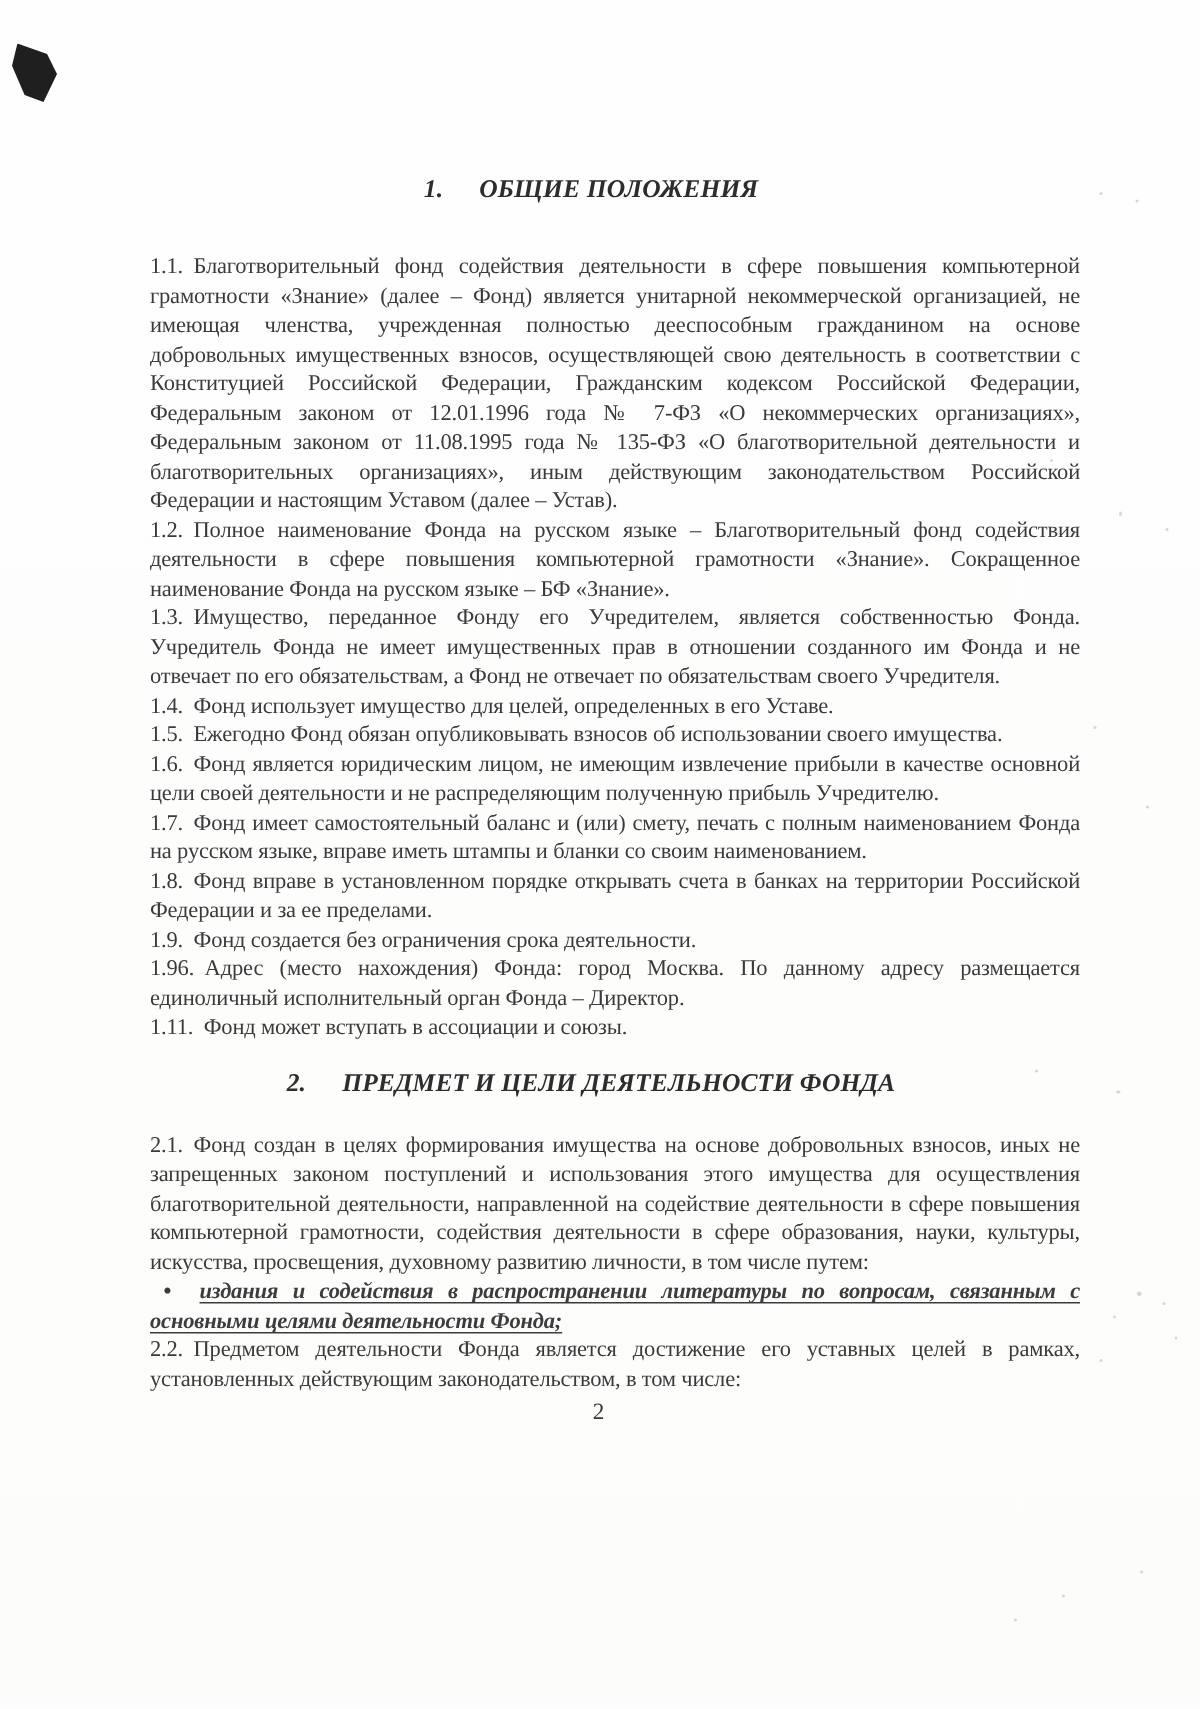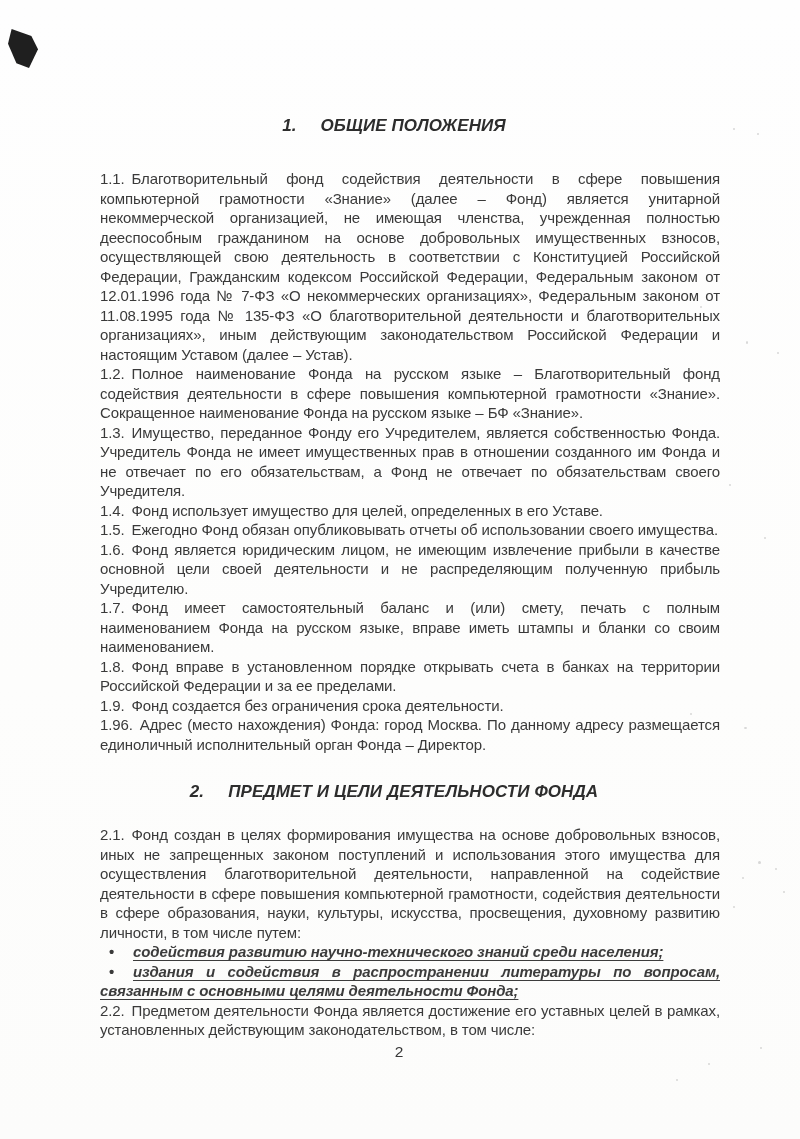--- a/index.html
+++ b/index.html
@@ -8,21 +8,21 @@
     width: 800px;
     height: 1139px;
     background: #ffffff;
     overflow: hidden;
   }
   .page {
     position: relative;
     width: 800px;
     height: 1139px;
     background: linear-gradient(180deg, #fefefe 0%, #fdfdfc 60%, #fcfcfb 100%);
-    font-family: Liberation Sans, sans-serif;
+    font-family: Liberation Serif, serif;
     color: #3a3a3a;
   }
   .corner-mark {
     position: absolute;
     left: 8px;
     top: 29px;
     width: 30px;
     height: 39px;
     background: #1f1f1f;
     clip-path: polygon(12% 0%, 78% 18%, 100% 52%, 70% 100%, 28% 88%, 0% 38%);
@@ -43,21 +43,21 @@
     font-weight: 700;
     font-style: italic;
     color: #2d2d2d;
     text-align: center;
     position: relative;
     left: -16px;
     margin: 0 0 33px 0;
     letter-spacing: 0.1px;
   }
   h1.sec-heading .hnum { margin-right: 24px; }
-  h1.s2 { margin: 28px 0 23px 0; }
+  h1.s2 { margin: 16px 0 23px 0; }
   p.clause {
     margin: 0;
     text-align: justify;
   }
   .cnum { margin-right: 7px; }
   p.goal-item {
     margin: 0;
     text-align: justify;
   }
   .bullet {
@@ -102,32 +102,32 @@
   <div class="corner-mark"></div>
 
   <div class="content">
 
     <h1 class="sec-heading s1"><span class="hnum">1.</span><span class="htitle">ОБЩИЕ ПОЛОЖЕНИЯ</span></h1>
 
     <p class="clause"><span class="cnum">1.1.</span><span class="ctext">Благотворительный фонд содействия деятельности в сфере повышения компьютерной грамотности «Знание»  (далее – Фонд) является унитарной некоммерческой организацией, не имеющая членства, учрежденная полностью дееспособным гражданином на основе добровольных имущественных взносов, осуществляющей свою деятельность в соответствии с Конституцией Российской Федерации, Гражданским кодексом Российской Федерации, Федеральным законом от 12.01.1996 года № 7-ФЗ «О некоммерческих организациях», Федеральным законом от 11.08.1995 года № 135-ФЗ «О благотворительной деятельности и благотворительных организациях», иным действующим законодательством Российской Федерации и настоящим Уставом (далее – Устав).</span></p>
     <p class="clause"><span class="cnum">1.2.</span><span class="ctext">Полное наименование Фонда на русском языке – Благотворительный фонд содействия деятельности в сфере повышения компьютерной грамотности «Знание». Сокращенное наименование Фонда на русском языке – БФ «Знание».</span></p>
     <p class="clause"><span class="cnum">1.3.</span><span class="ctext">Имущество, переданное Фонду его Учредителем, является собственностью Фонда. Учредитель Фонда не имеет имущественных прав в отношении созданного им Фонда и не отвечает по его обязательствам, а Фонд не отвечает по обязательствам своего Учредителя.</span></p>
     <p class="clause"><span class="cnum">1.4.</span><span class="ctext">Фонд использует имущество для целей, определенных в его Уставе.</span></p>
-    <p class="clause"><span class="cnum">1.5.</span><span class="ctext">Ежегодно Фонд обязан опубликовывать отчеты об использовании своего имущества.</span></p>
+    <p class="clause"><span class="cnum">1.5.</span><span class="ctext">Ежегодно Фонд обязан опубликовывать взносов об использовании своего имущества.</span></p>
     <p class="clause"><span class="cnum">1.6.</span><span class="ctext">Фонд является юридическим лицом, не имеющим извлечение прибыли в качестве основной цели своей деятельности и не распределяющим полученную прибыль Учредителю.</span></p>
     <p class="clause"><span class="cnum">1.7.</span><span class="ctext">Фонд имеет самостоятельный баланс и (или) смету, печать с полным наименованием Фонда на русском языке, вправе иметь штампы и бланки со своим наименованием.</span></p>
     <p class="clause"><span class="cnum">1.8.</span><span class="ctext">Фонд вправе в установленном порядке открывать счета в банках на территории Российской Федерации и за ее пределами.</span></p>
     <p class="clause"><span class="cnum">1.9.</span><span class="ctext">Фонд создается без ограничения срока деятельности.</span></p>
     <p class="clause"><span class="cnum">1.96.</span><span class="ctext">Адрес (место нахождения) Фонда: город Москва. По данному адресу размещается единоличный исполнительный орган Фонда – Директор.</span></p>
+    <p class="clause"><span class="cnum">1.11.</span><span class="ctext">Фонд может вступать в ассоциации и союзы.</span></p>
 
     <h1 class="sec-heading s2"><span class="hnum">2.</span><span class="htitle">ПРЕДМЕТ И ЦЕЛИ ДЕЯТЕЛЬНОСТИ ФОНДА</span></h1>
 
     <p class="clause"><span class="cnum">2.1.</span><span class="ctext">Фонд создан в целях формирования имущества на основе добровольных взносов, иных не запрещенных законом поступлений и использования этого имущества для осуществления благотворительной деятельности, направленной на содействие деятельности в сфере повышения компьютерной грамотности, содействия деятельности в сфере образования, науки, культуры, искусства, просвещения, духовному развитию личности, в том числе путем:</span></p>
 
-    <p class="goal-item"><span class="bullet">•</span><span class="goal-text">содействия развитию научно-технического знаний среди населения;</span></p>
     <p class="goal-item"><span class="bullet">•</span><span class="goal-text">издания и содействия в распространении литературы по вопросам, связанным с основными целями деятельности Фонда;</span></p>
 
     <p class="clause"><span class="cnum">2.2.</span><span class="ctext">Предметом деятельности Фонда является достижение его уставных целей в рамках, установленных действующим законодательством, в том числе:</span></p>
 
     <div class="page-number">2</div>
   </div>
 
   <div class="speck" style="left:733px;top:128px;width:2px;height:2px;"></div>
   <div class="speck" style="left:757px;top:133px;width:2px;height:2px;"></div>
   <div class="speck" style="left:700px;top:306px;width:2px;height:2px;"></div>

